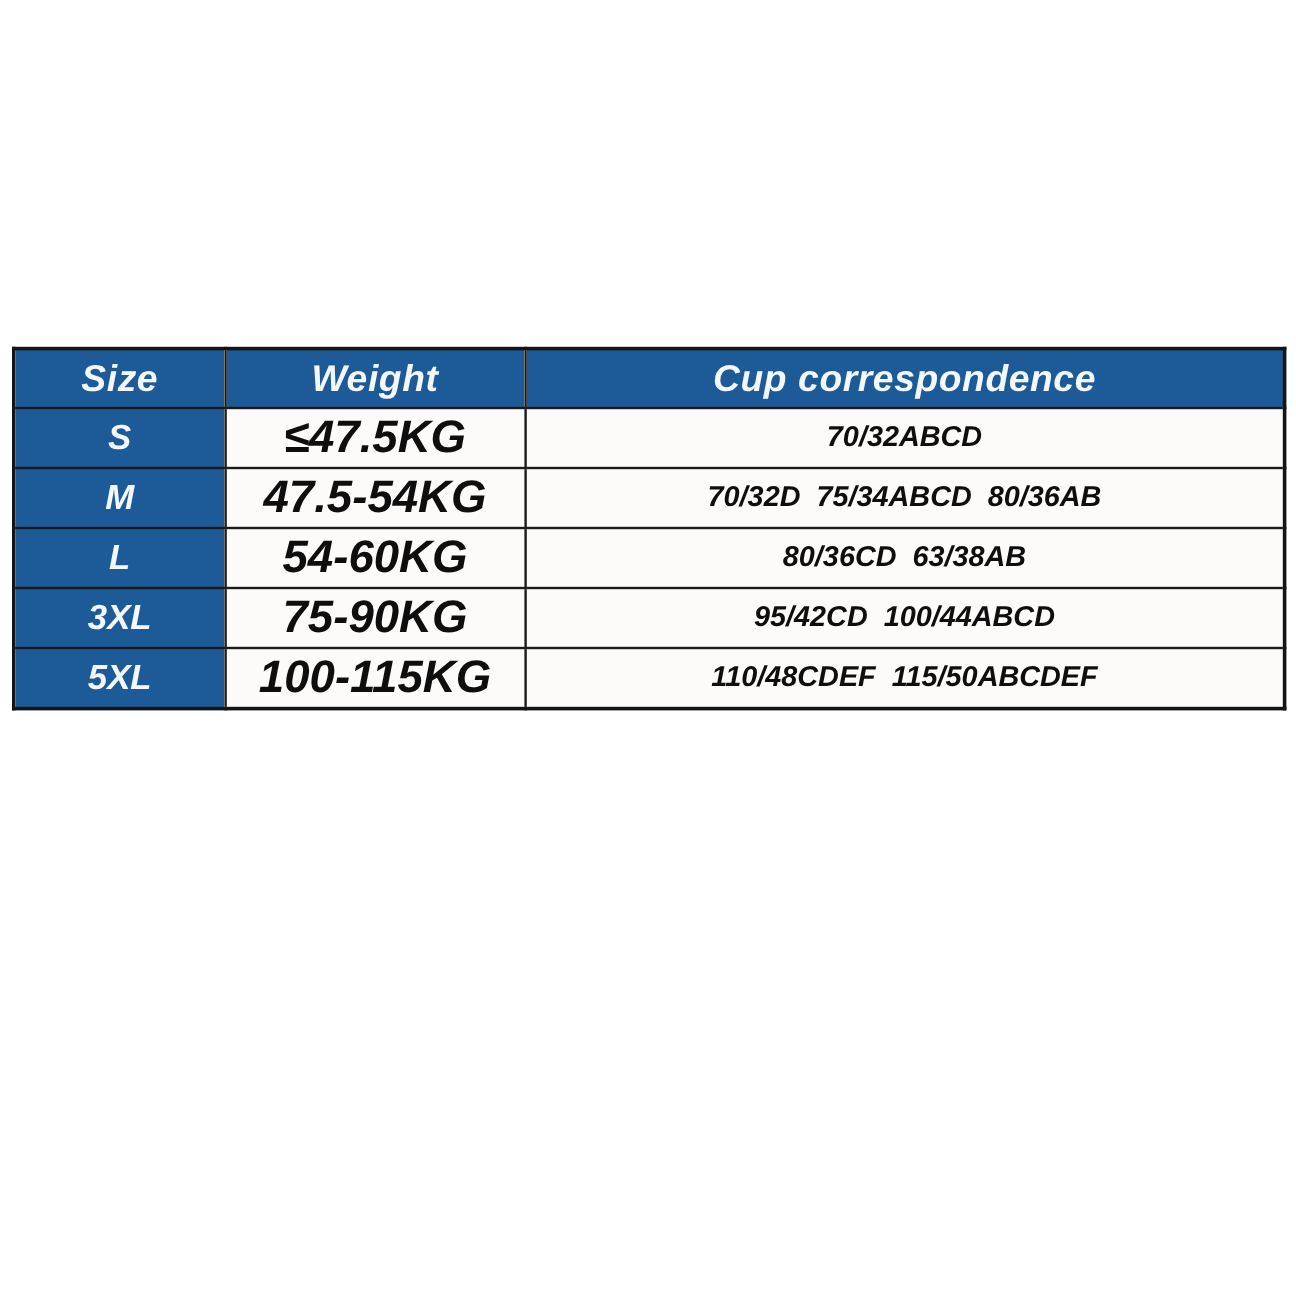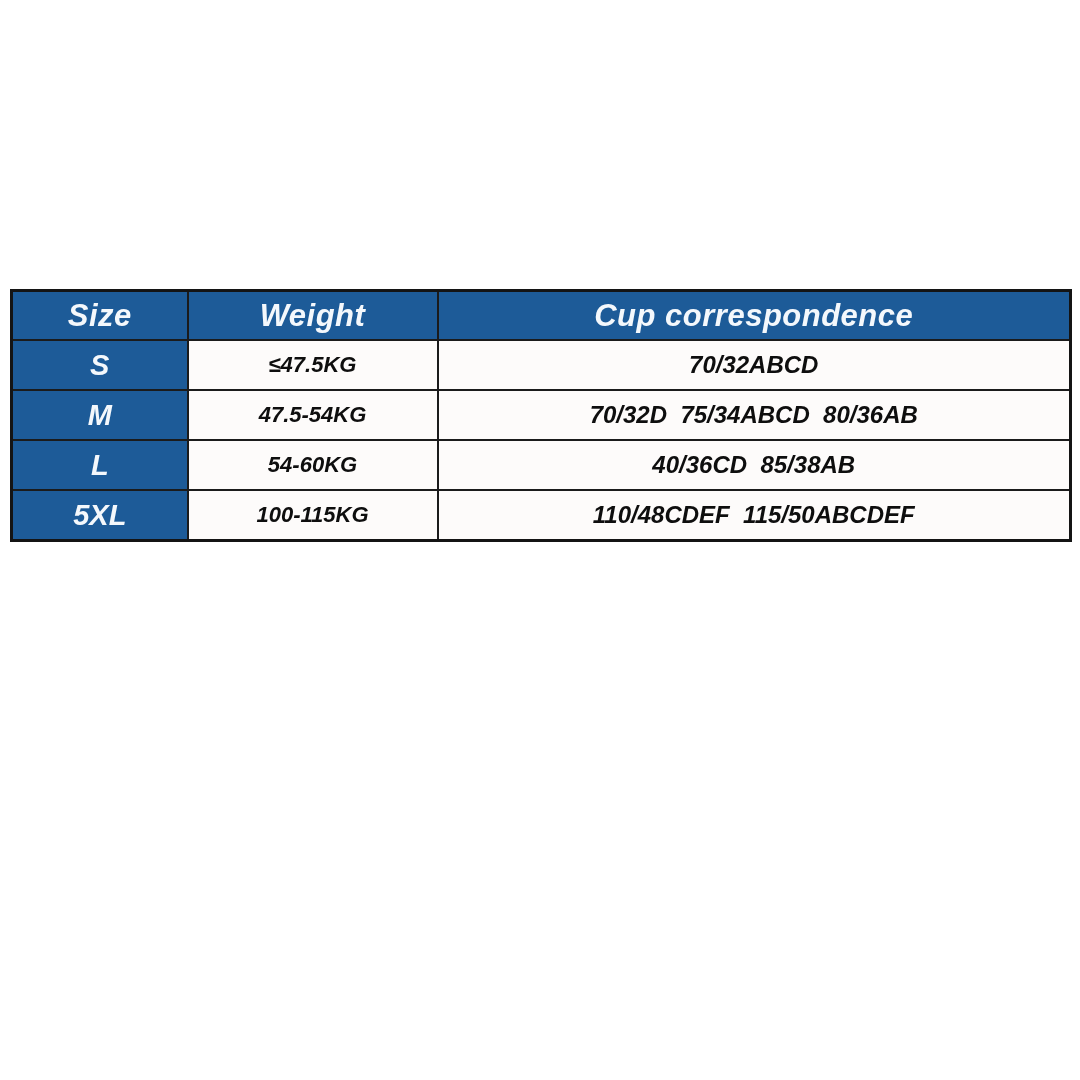--- a/index.html
+++ b/index.html
@@ -50,21 +50,21 @@
     background: #1d5b98;
     color: #f4f8fc;
     font-size: 29px;
     height: 48px;
   }
   tbody td {
     background: #fdfbfa;
     color: #0e0e0e;
   }
   tbody td.weight-cell {
-    font-size: 22px;
+    font-size: 38px;
   }
   tbody td.cup-cell {
     font-size: 24px;
     white-space: pre;
   }
   col.c-size   { width: 176px; }
   col.c-weight { width: 250px; }
   col.c-cup    { width: 633px; }
 </style>
 </head>
@@ -93,21 +93,26 @@
             <td class="cup-cell">70/32ABCD</td>
           </tr>
           <tr>
             <th class="size-cell">M</th>
             <td class="weight-cell">47.5-54KG</td>
             <td class="cup-cell">70/32D  75/34ABCD  80/36AB</td>
           </tr>
           <tr>
             <th class="size-cell">L</th>
             <td class="weight-cell">54-60KG</td>
-            <td class="cup-cell">40/36CD  85/38AB</td>
+            <td class="cup-cell">80/36CD  63/38AB</td>
+          </tr>
+          <tr>
+            <th class="size-cell">3XL</th>
+            <td class="weight-cell">75-90KG</td>
+            <td class="cup-cell">95/42CD  100/44ABCD</td>
           </tr>
           <tr>
             <th class="size-cell">5XL</th>
             <td class="weight-cell">100-115KG</td>
             <td class="cup-cell">110/48CDEF  115/50ABCDEF</td>
           </tr>
         </tbody>
     </table>
   </div>
 </div>

